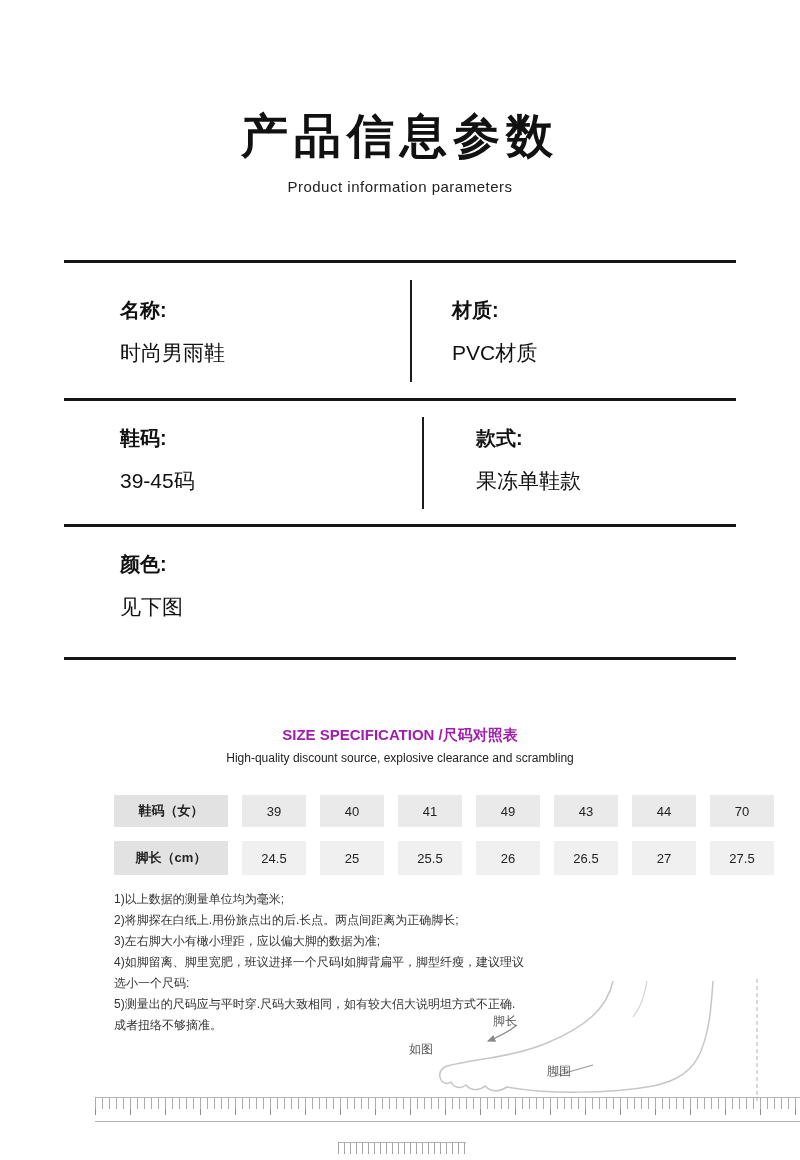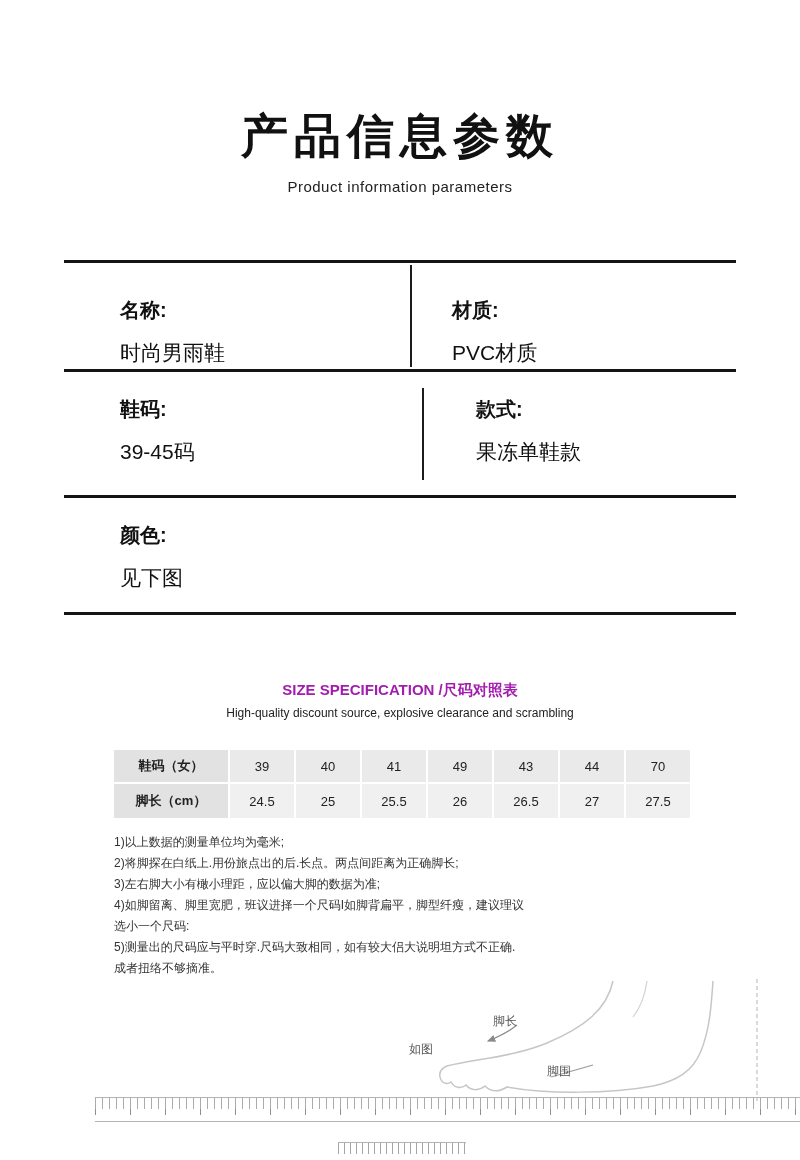--- a/index.html
+++ b/index.html
@@ -11,39 +11,39 @@
   .hero { padding-top:110px; text-align:center; }
   .hero h1 { font-size:47px; line-height:52px; font-weight:700; color:#111; letter-spacing:6px; }
   .hero p { margin-top:16px; font-size:15px; color:#222; letter-spacing:0.5px; }
 
   
   .hr { margin:0 64px; height:3px; background:#141414; }
   .hr.first { margin-top:65px; }
 
   
   .spec-row { margin:0 64px; display:flex; align-items:stretch; }
-  .spec-row.r1 { height:106px; }
+  .spec-row.r1 { height:135px; }
   .spec-row.r2 { height:123px;gap:12px; }
-  .spec-row.r3 { height:114px; }
+  .spec-row.r3 { height:130px; }
   .spec-cell { padding-top:34px; }
   .spec-row.r2 .spec-cell, .spec-row.r3 .spec-cell { padding-top:24px; }
   .spec-cell.left { width:346px; padding-left:56px; }
   .spec-cell.right { flex:1; padding-left:40px; }
   .spec-label { font-size:20px; font-weight:700; color:#111; }
   .spec-value { margin-top:15px; font-size:21px; color:#111; }
   .vline { width:2px; background:#1c1c1c; align-self:center; }
   .spec-row.r1 .vline { height:102px; }
   .spec-row.r2 .vline { height:92px; }
 
   
   .size-head { margin-top:66px; text-align:center; }
   .size-head .t { font-size:15px; font-weight:700; color:#a21caf; }
   .size-head .s { margin-top:6px; font-size:12px; color:#222; }
 
-  .size-table { margin:30px 0 0 114px; display:grid; grid-template-columns:114px repeat(7,64px); gap:2px; }
+  .size-table { margin:30px 0 0 114px; display:grid; grid-template-columns:114px repeat(7,64px); gap:14px; }
   .t-cell { display:flex; align-items:center; justify-content:center; font-size:13px; color:#222; }
   .t-cell.row1 { height:32px; background:#eaeaea; }
   .t-cell.row2 { height:34px; background:#f0f0f0; }
   .t-cell.t-head { background:#e2e2e2; font-weight:700; }
 
   .notes { margin:14px 0 0 114px; width:412px; }
   .note { font-size:12px; line-height:21px; color:#333; }
 
   
   .diagram { position:absolute; left:395px; top:975px; width:390px; height:128px; }

